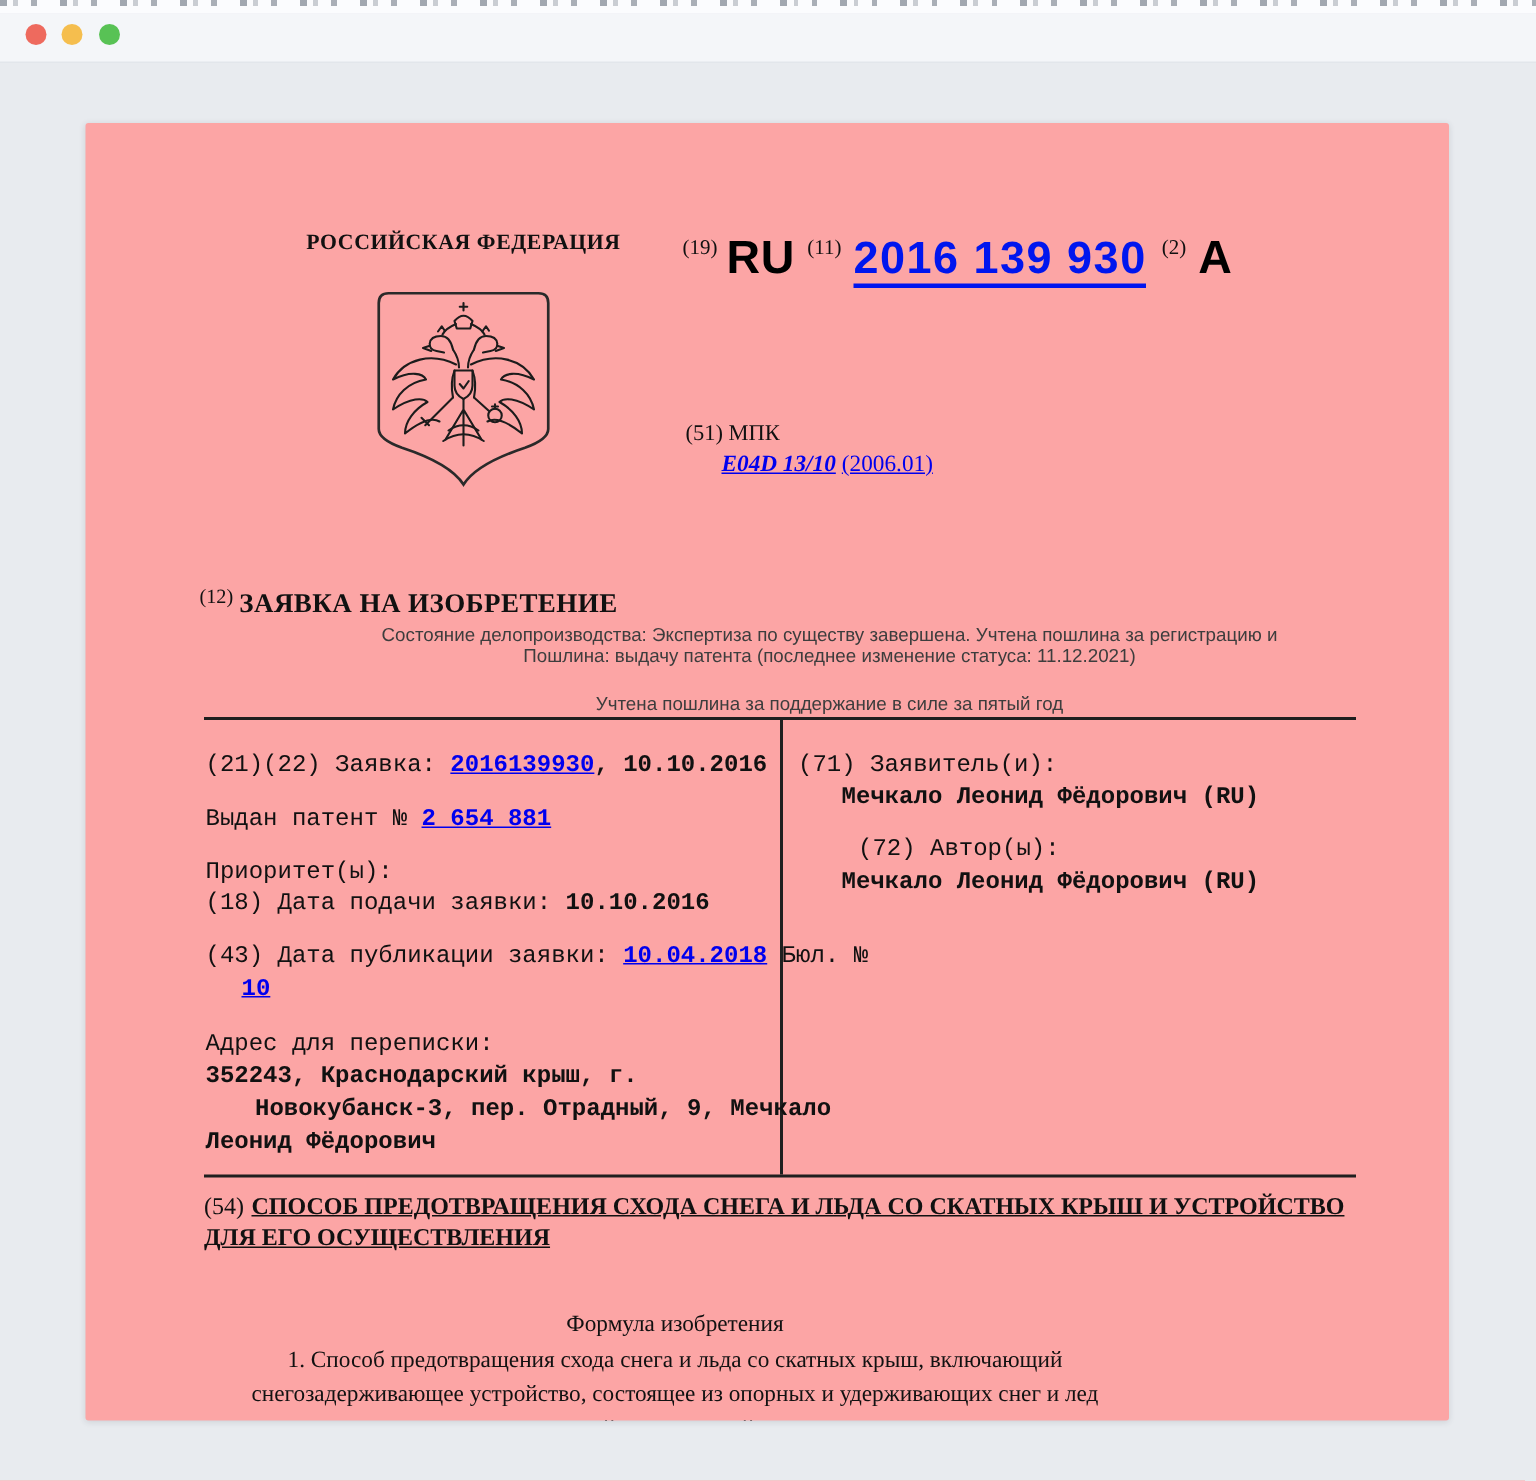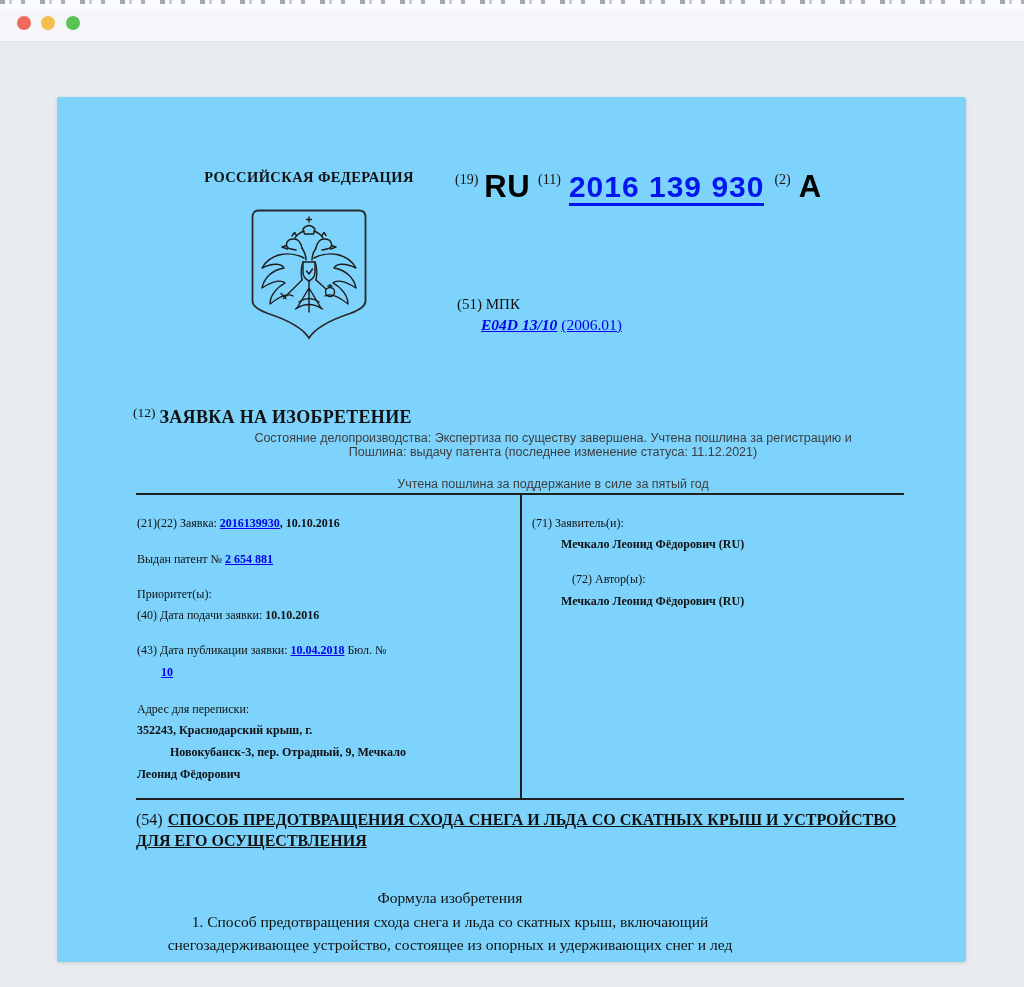--- a/index.html
+++ b/index.html
@@ -11,21 +11,21 @@
   .clip-strip::after { content:""; position:absolute; left:0; top:0; width:100%; height:4px;
      background:repeating-linear-gradient(90deg, rgba(88,98,112,.55) 0 5px, transparent 5px 9px,
        rgba(88,98,112,.3) 9px 12px, transparent 12px 21px, rgba(88,98,112,.5) 21px 25px, transparent 25px 40px); }
   .titlebar { position:absolute; left:0; top:9px; width:1024px; height:33px; background:#f4f6f9; border-bottom:1px solid #e2e6eb; }
   .dot { position:absolute; top:7px; width:14px; height:14px; border-radius:50%; cursor:pointer; }
   .dot.red { left:17px; background:#ee6a5e; }
   .dot.yellow { left:41px; background:#f5be4e; }
   .dot.green { left:66px; background:#58c255; }
 
   
-  .card { position:absolute; left:57px; top:97px; width:909px; height:865px; background:#7dd3fc;
+  .card { position:absolute; left:57px; top:82px; width:909px; height:865px; background:#fca5a5;
           border-radius:2px; box-shadow:0 1px 4px rgba(40,50,65,.14); overflow:hidden; color:#111; }
 
   
   .hdr-left { position:absolute; left:60px; top:72px; width:384px; text-align:center; }
   .rf-title { font-size:14.5px; font-weight:700; letter-spacing:.4px; }
   .emblem { display:block; margin:22px auto 0 auto; width:118px; height:133px; }
   .office { margin-top:12px; font-size:15px; font-weight:700; line-height:16.5px; }
 
   
   .hdr-right { position:absolute; left:398px; top:68px; width:500px; }
@@ -46,21 +46,21 @@
   .doc-type { position:absolute; left:76px; top:308px; white-space:nowrap; }
   .doc-type .sup12 { font-size:13.5px; vertical-align:6px; }
   .doc-type .doc-label { font-size:18px; font-weight:700; letter-spacing:.3px; }
   .status { position:absolute; left:96px; top:334px; width:800px; text-align:center;
             font-family:"Liberation Sans","DejaVu Sans",sans-serif; font-size:12.5px; line-height:14px; color:#3d3d3d; }
   .status3 { position:absolute; left:96px; top:380px; width:800px; text-align:center;
             font-family:"Liberation Sans","DejaVu Sans",sans-serif; font-size:12.5px; color:#3d3d3d; }
 
   
   .biblio { position:absolute; left:79px; top:396px; width:768px; height:307px;
-            border-top:2px solid #1f1f1f; border-bottom:2px solid #1f1f1f; font-size:12px; }
+            border-top:2px solid #1f1f1f; border-bottom:2px solid #1f1f1f; font-size:16px;font-family:Liberation Mono, monospace; }
   .vdiv { position:absolute; left:384px; top:0; bottom:0; width:2px; background:#1f1f1f; }
   .biblio p { position:absolute; white-space:nowrap; }
   .col-l p { left:1px; }
   .b { font-weight:700; }
   .p-app { top:21px; } .p-pat { top:57px; } .p-prio { top:92px; } .p-filed { top:113px; }
   .p-pub { top:148px; } .p-pub2 { top:170px; padding-left:24px; }
   .p-addr { top:207px; }
   .addr-line { position:absolute; left:37px; font-weight:700; }
   .a1 { top:228px; } .a2 { top:250px;margin-left:33px; } .a3 { top:272px; }
   .col-r p { left:396px; }
@@ -143,21 +143,21 @@
 
     <div class="col-l">
       <p class="p-app"><span>(21)(22) Заявка:</span>
          <a class="link b">2016139930</a><span class="b">, 10.10.2016</span></p>
 
       <p class="p-pat"><span>Выдан патент №</span>
          <a class="link b">2 654 881</a></p>
 
       <p class="p-prio">Приоритет(ы):</p>
 
-      <p class="p-filed"><span>(40) Дата подачи заявки:</span>
+      <p class="p-filed"><span>(18) Дата подачи заявки:</span>
          <span class="b">10.10.2016</span></p>
 
       <p class="p-pub"><span>(43) Дата публикации заявки:</span>
          <a class="link b">10.04.2018</a>
          <span>Бюл. №</span></p>
       <p class="p-pub2"><a class="link b">10</a></p>
 
       <p class="p-addr">Адрес для переписки:</p>
       <p class="addr-line a1">352243, Краснодарский крыш, г.</p>
       <p class="addr-line a2">Новокубанск-3, пер. Отрадный, 9, Мечкало</p>

